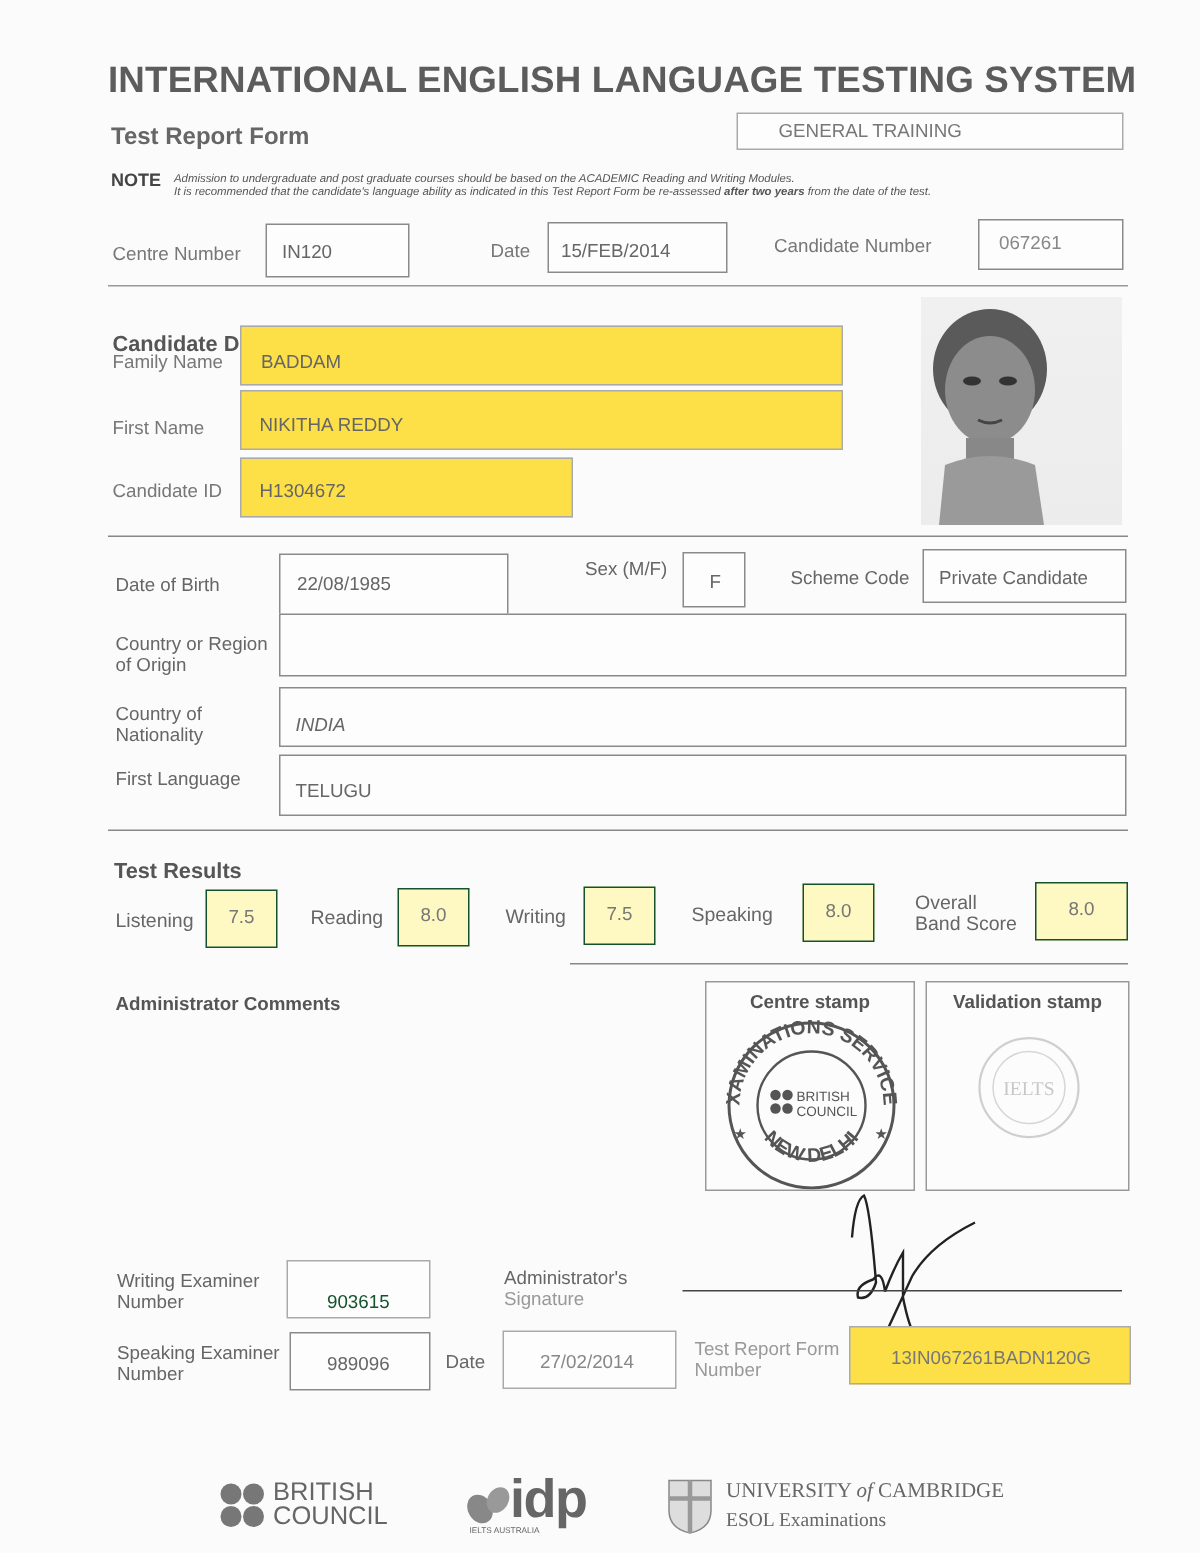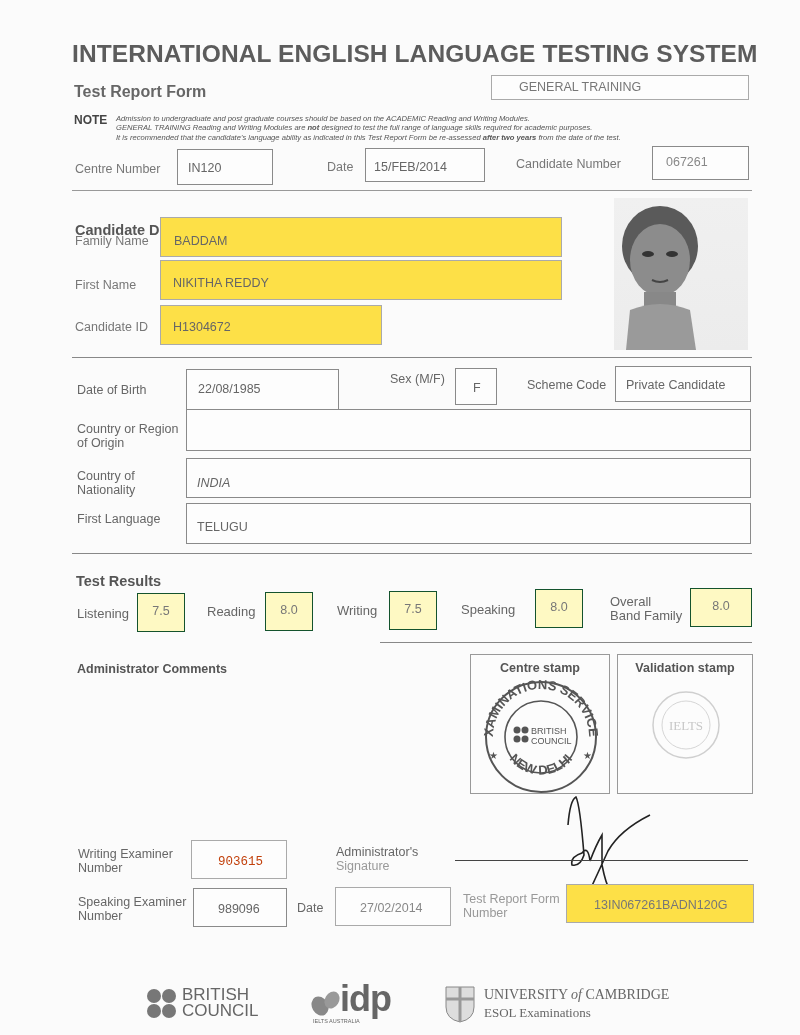--- a/index.html
+++ b/index.html
@@ -48,21 +48,20 @@
 
 <div class="abs title">INTERNATIONAL ENGLISH LANGUAGE TESTING SYSTEM</div>
 <div class="abs subtitle">Test Report Form</div>
 <div class="abs module-box">
   <span>GENERAL TRAINING</span>
 </div>
 
 <div class="abs note-label">NOTE</div>
 <div class="abs note-text">
   <div>Admission to undergraduate and post graduate courses should be based on the ACADEMIC Reading and Writing Modules.</div>
-  <div><span>GENERAL TRAINING Reading and Writing Modules are </span><b>not</b><span> designed to test the full range of language skills required for academic purposes.</span></div>
   <div><span>It is recommended that the candidate's language ability as indicated in this Test Report Form be re-assessed </span><b>after two years</b><span> from the date of the test.</span></div>
 </div>
 
 <div class="abs lbl" style="left:75px;top:162px;">Centre Number</div>
 <div class="abs box" style="left:177px;top:149px;width:96px;height:36px;">
   <span class="val" style="left:10px;top:11px;">IN120</span>
 </div>
 <div class="abs lbl" style="left:327px;top:160px;">Date</div>
 <div class="abs box" style="left:365px;top:148px;width:120px;height:34px;">
   <span class="val" style="left:8px;top:11px;">15/FEB/2014</span>
@@ -156,21 +155,21 @@
   <span>7.5</span>
 </div>
 
 <div class="abs lbl2" style="left:461px;top:603px;font-size:13px;">Speaking</div>
 <div class="abs score-box" style="left:535px;top:589px;width:48px;height:39px;">
   <span>8.0</span>
 </div>
 
 <div class="abs lbl2" style="left:610px;top:595px;font-size:13px;">
   <div>Overall</div>
-  <div>Band Family</div>
+  <div>Band Score</div>
 </div>
 <div class="abs score-box" style="left:690px;top:588px;width:62px;height:39px;">
   <span>8.0</span>
 </div>
 <div class="abs hr" style="left:380px;top:642px;width:372px;border-color:#888;"></div>
 
 <div class="abs section" style="left:77px;top:662px;font-size:12.5px;">Administrator Comments</div>
 
 <div class="abs stamp-box" style="left:470px;top:654px;width:140px;height:140px;">
   <div class="stamp-title">Centre stamp</div>
@@ -209,21 +208,21 @@
 
 <svg class="abs" style="left:540px;top:795px;" width="130" height="95" viewBox="0 0 130 95">
   <path d="M28 30 Q30 5 36 2 Q40 10 44 60 Q40 72 32 70 Q30 62 42 58 Q48 50 50 66 Q56 50 62 40 L62 70 Q66 90 70 95 M50 95 L68 56 Q80 35 110 20" stroke="#222" stroke-width="1.6" fill="none"></path>
 </svg>
 
 <div class="abs lbl2" style="left:78px;top:847px;">
   <div>Writing Examiner</div>
   <div>Number</div>
 </div>
 <div class="abs box" style="left:191px;top:840px;width:96px;height:39px;border-color:#aaa;">
-  <span class="val" style="left:26px;top:14px;color:#c2410c;font-family:Liberation Mono, monospace;">903615</span>
+  <span class="val" style="left:26px;top:20px;color:#14532d;">903615</span>
 </div>
 <div class="abs lbl2" style="left:336px;top:845px;">
   <div>Administrator's</div>
   <div style="color:#999;">Signature</div>
 </div>
 <div class="abs hr" style="left:455px;top:860px;width:293px;border-color:#444;"></div>
 
 <div class="abs lbl2" style="left:78px;top:895px;">
   <div>Speaking Examiner</div>
   <div>Number</div>

